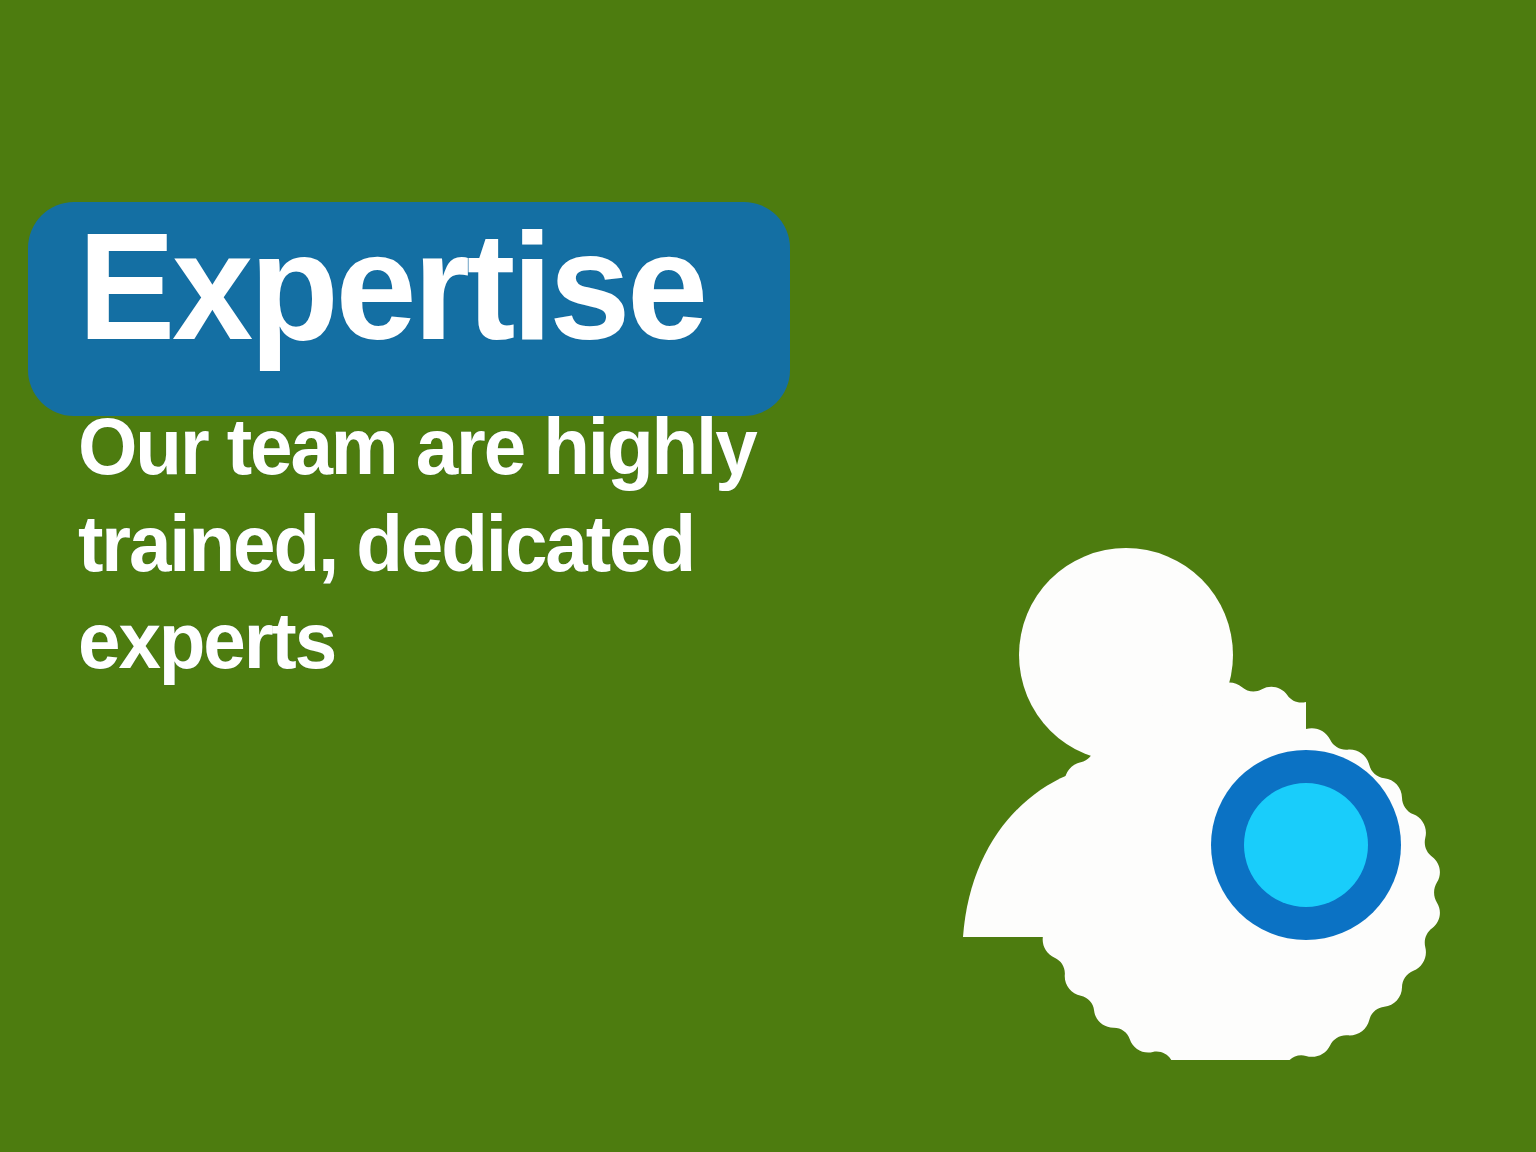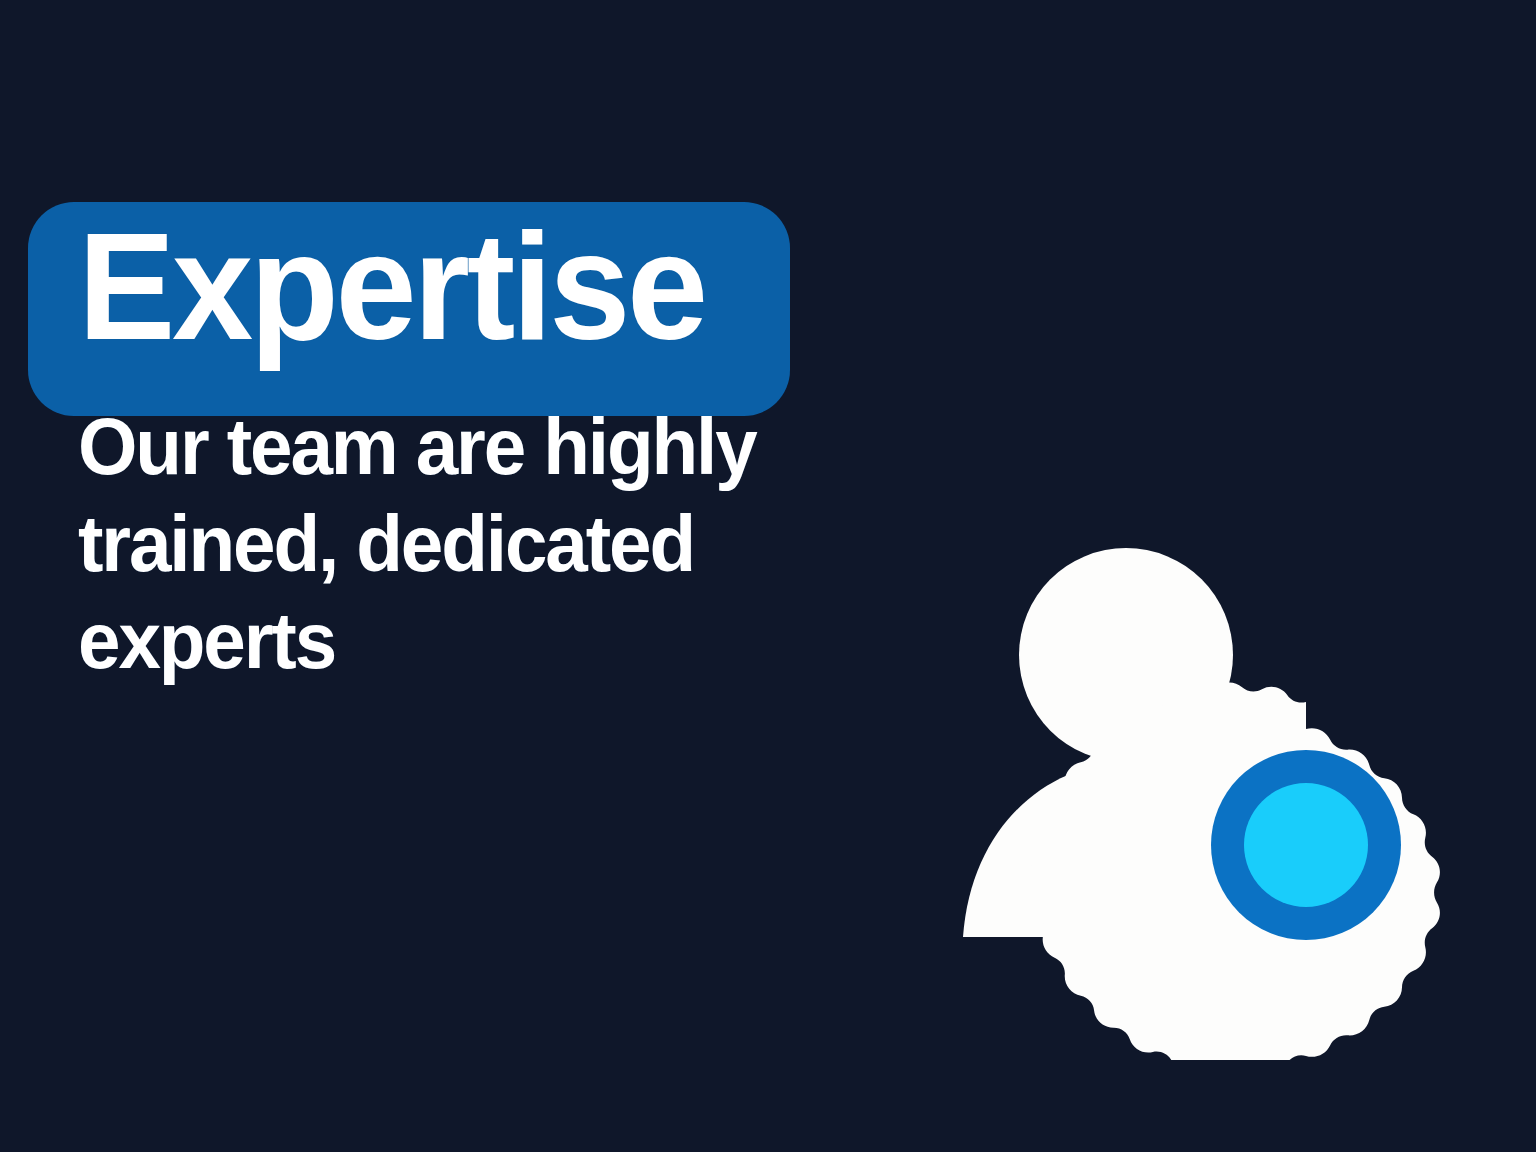--- a/index.html
+++ b/index.html
@@ -7,21 +7,21 @@
     margin: 0;
     padding: 0;
     background: #0b72c4;
   }
 
   #slide {
     position: relative;
     width: 1536px;
     height: 1152px;
     overflow: hidden;
-    background-color: #0f172a;
+    background-color: #4d7c0f;
     font-family: "Liberation Sans", "DejaVu Sans", sans-serif;
     -webkit-font-smoothing: antialiased;
   }
 
   
   .title-halo {
     position: absolute;
     left: 28px;
     top: 202px;
     width: 762px;

